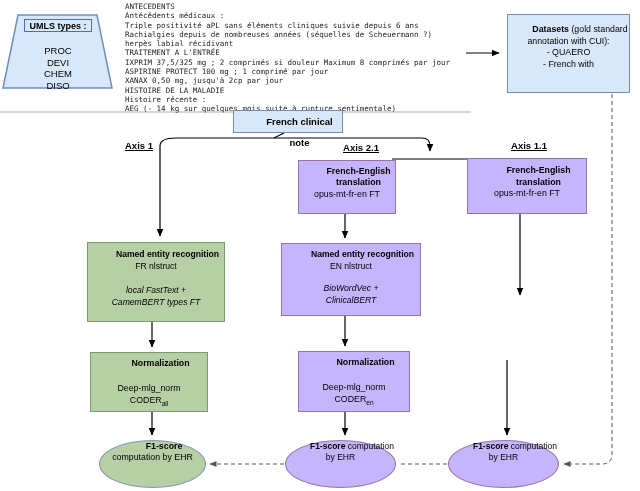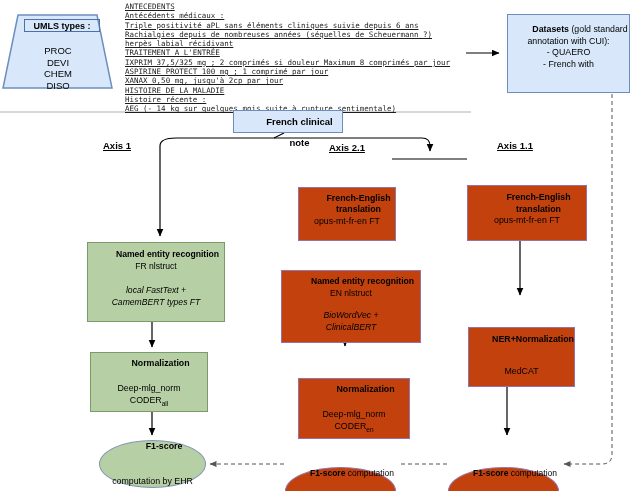--- a/index.html
+++ b/index.html
@@ -2,29 +2,29 @@
 <html><head>
 <meta charset="utf-8">
 <style>
   html,body{margin:0;padding:0;background:#fff;}
   .stage{position:relative;width:640px;height:491px;background:#ffffff;overflow:hidden;
          font-family:"Liberation Sans",sans-serif;color:#000;}
   svg.overlay{position:absolute;left:0;top:0;z-index:1;pointer-events:none;}
   .abs{position:absolute;box-sizing:border-box;}
   .box{position:absolute;box-sizing:border-box;border:1px solid #000;text-align:center;z-index:2;}
   .blue{background:#d8e8fa;border-color:#6c8ebf;}
-  .purple{background:#c2410c;border-color:#9673a6;margin-top:27px;}
+  .purple{background:#c4b5fd;border-color:#9673a6;}
   .green{background:#b7cfa5;border-color:#7d9a6a;}
-  .ellipse{border-radius:50%;display:flex;flex-direction:column;justify-content:space-between;align-items:center;}
+  .ellipse{border-radius:50%;display:flex;flex-direction:column;justify-content:flex-start;align-items:center;}
   .eg{border-color:#8296b4;}
   .b{font-weight:bold;padding-left:23px;}
   .i{font-style:italic;}
   .clin{white-space:pre;font-family:"DejaVu Sans Mono",monospace;font-size:7.5px;line-height:9.3px;
-        color:#1c1c1c;z-index:2;text-decoration:underline;}
-  .axis{font-weight:bold;font-size:9.5px;text-decoration:underline;text-align:left;z-index:2;}
+        color:#1c1c1c;z-index:2;}
+  .axis{font-weight:bold;font-size:9.5px;text-decoration:underline;text-align:right;z-index:2;}
   .lines{white-space:pre-line;}
   sub{font-size:6.5px;}
 </style>
 </head>
 <body>
 
 <div class="stage">
 
   <svg class="overlay" width="640" height="491">
     <defs>
@@ -52,21 +52,21 @@
     <line x1="345" y1="316" x2="345" y2="346" stroke="#000" stroke-width="1.2" marker-end="url(#ab)"></line>
     <line x1="152" y1="412" x2="152" y2="435" stroke="#000" stroke-width="1.2" marker-end="url(#ab)"></line>
     <line x1="345" y1="412" x2="345" y2="435" stroke="#000" stroke-width="1.2" marker-end="url(#ab)"></line>
     <line x1="507" y1="360" x2="507" y2="435" stroke="#000" stroke-width="1.2" marker-end="url(#ab)"></line>
 
     <path d="M612,94 L612,454 Q612,464 602,464 L564,464" fill="none" stroke="#555" stroke-width="1" stroke-dasharray="4 3" marker-end="url(#ag)"></path>
     <line x1="447" y1="464" x2="398" y2="464" stroke="#555" stroke-width="1" stroke-dasharray="4 3"></line>
     <line x1="284" y1="464" x2="210" y2="464" stroke="#555" stroke-width="1" stroke-dasharray="4 3" marker-end="url(#ag)"></line>
   </svg>
 
-  <div class="abs" style="left:24px;top:19px;width:76px;height:13px;border:1px solid #4a72a8;z-index:2;
+  <div class="abs" style="left:24px;top:19px;width:68px;height:13px;border:1px solid #4a72a8;z-index:2;
        font-size:9px;font-weight:bold;text-align:center;line-height:12px;">UMLS types :</div>
   <div class="abs lines" style="left:8px;top:33px;width:100px;z-index:2;font-size:9.5px;line-height:11.6px;text-align:center;margin-top:12px;">PROC
 DEVI
 CHEM
 DISO</div>
 
   <div class="abs clin" style="left:125px;top:2px;">ANTECEDENTS
 Antécédents médicaux :
 Triple positivité aPL sans éléments cliniques suivie depuis 6 ans
 Rachialgies depuis de nombreuses années (séquelles de Scheuermann ?)
@@ -110,24 +110,20 @@
 CamemBERT types FT</div>
   </div>
   <div class="box purple" style="left:281px;top:243px;width:140px;height:73px;font-size:8.6px;line-height:12px;padding-top:4px;">
     <div class="b">Named entity recognition</div>
     <div>EN nlstruct</div>
     <div style="height:10px;"></div>
     <div class="i lines">BioWordVec +
 ClinicalBERT</div>
   </div>
 
-  <div class="box purple" style="left:468px;top:300px;width:107px;height:60px;font-size:8.8px;">
-    <div class="b" style="padding-top:6px;">NER+Normalization</div>
-    <div style="padding-top:22px;">MedCAT</div>
-  </div>
 
   <div class="box green" style="left:90px;top:352px;width:118px;height:60px;font-size:8.8px;line-height:12px;padding-top:4px;">
     <div class="b">Normalization</div>
     <div style="height:13px;"></div>
     <div>Deep-mlg_norm</div>
     <div><span>CODER</span><sub>all</sub></div>
   </div>
   <div class="box purple" style="left:298px;top:351px;width:112px;height:61px;font-size:8.8px;line-height:12px;padding-top:4px;">
     <div class="b">Normalization</div>
     <div style="height:13px;"></div>

